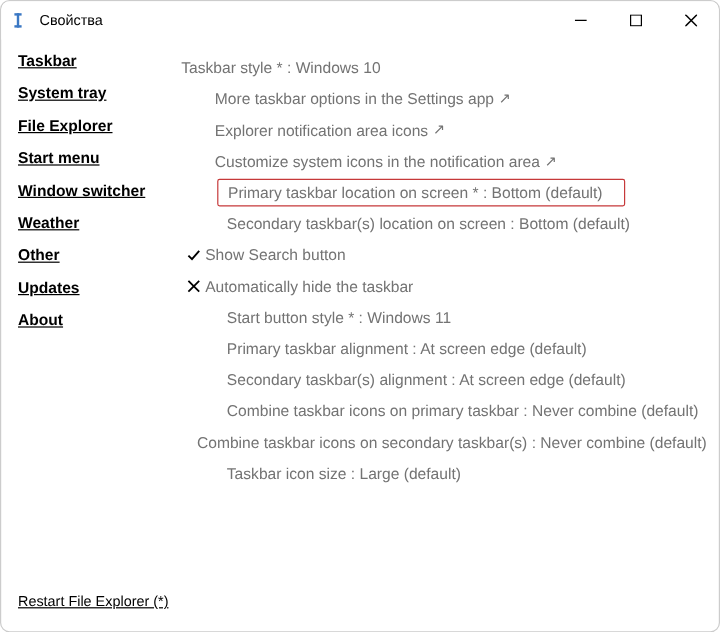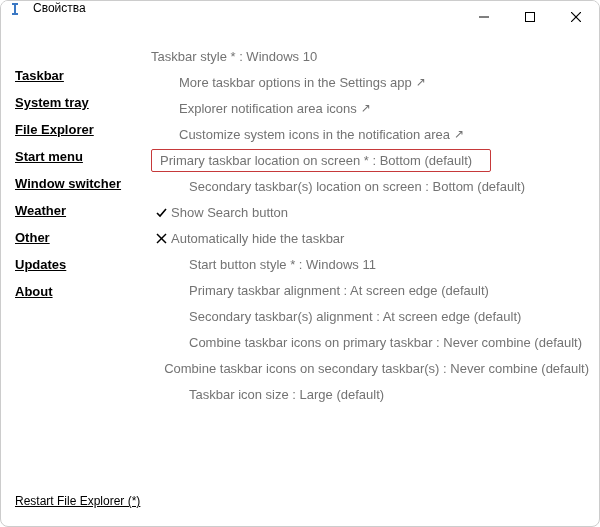--- a/index.html
+++ b/index.html
@@ -10,21 +10,21 @@
     color: #000;
     width: 600px;
     height: 527px;
     overflow: hidden;
     border: 1px solid #ccc;
     border-radius: 8px;
     position: relative;
   }
   .titlebar {
     display: flex;
-    align-items: flex-start;
+    align-items: center;
     height: 32px;
     padding: 0 0 0 8px;
     background: #fff;
   }
   .titlebar .app-icon {
     width: 16px; height: 16px;
     margin-right: 8px;
     display: inline-flex;
     align-items: center; justify-content: center;
   }
@@ -46,21 +46,20 @@
     display: flex;
     height: calc(100% - 32px);
     padding: 4px 0 0 0;
   }
   .sidebar {
     width: 150px;
     padding: 6px 8px 8px 14px;
     display: flex;
     flex-direction: column;
     gap: 12px;
-    margin-top: 25px;
   }
   .sidebar .nav-item {
     font-weight: 700;
     text-decoration: underline;
     color: #000;
     cursor: default;
     font-size: 13px;
   }
   .sidebar .footer-link {
     margin-top: auto;
@@ -96,20 +95,21 @@
   .row .label { flex: 0 0 auto; }
   .row .link-arrow {
     margin-left: 4px;
     font-size: 12px;
   }
   .highlighted {
     display: inline-block;
     border: 1.5px solid #c6393a;
     border-radius: 2px;
     padding: 3px 18px 3px 8px;
+    margin-left: 30px;
   }
   .check svg, .cross svg { width: 11px; height: 11px; }
 </style>
 </head>
 <body>
 
 <div class="titlebar">
   <span class="app-icon">
     <svg viewBox="0 0 16 16">
         <rect x="5" y="2" width="2" height="12" fill="#3b78c4"></rect>

